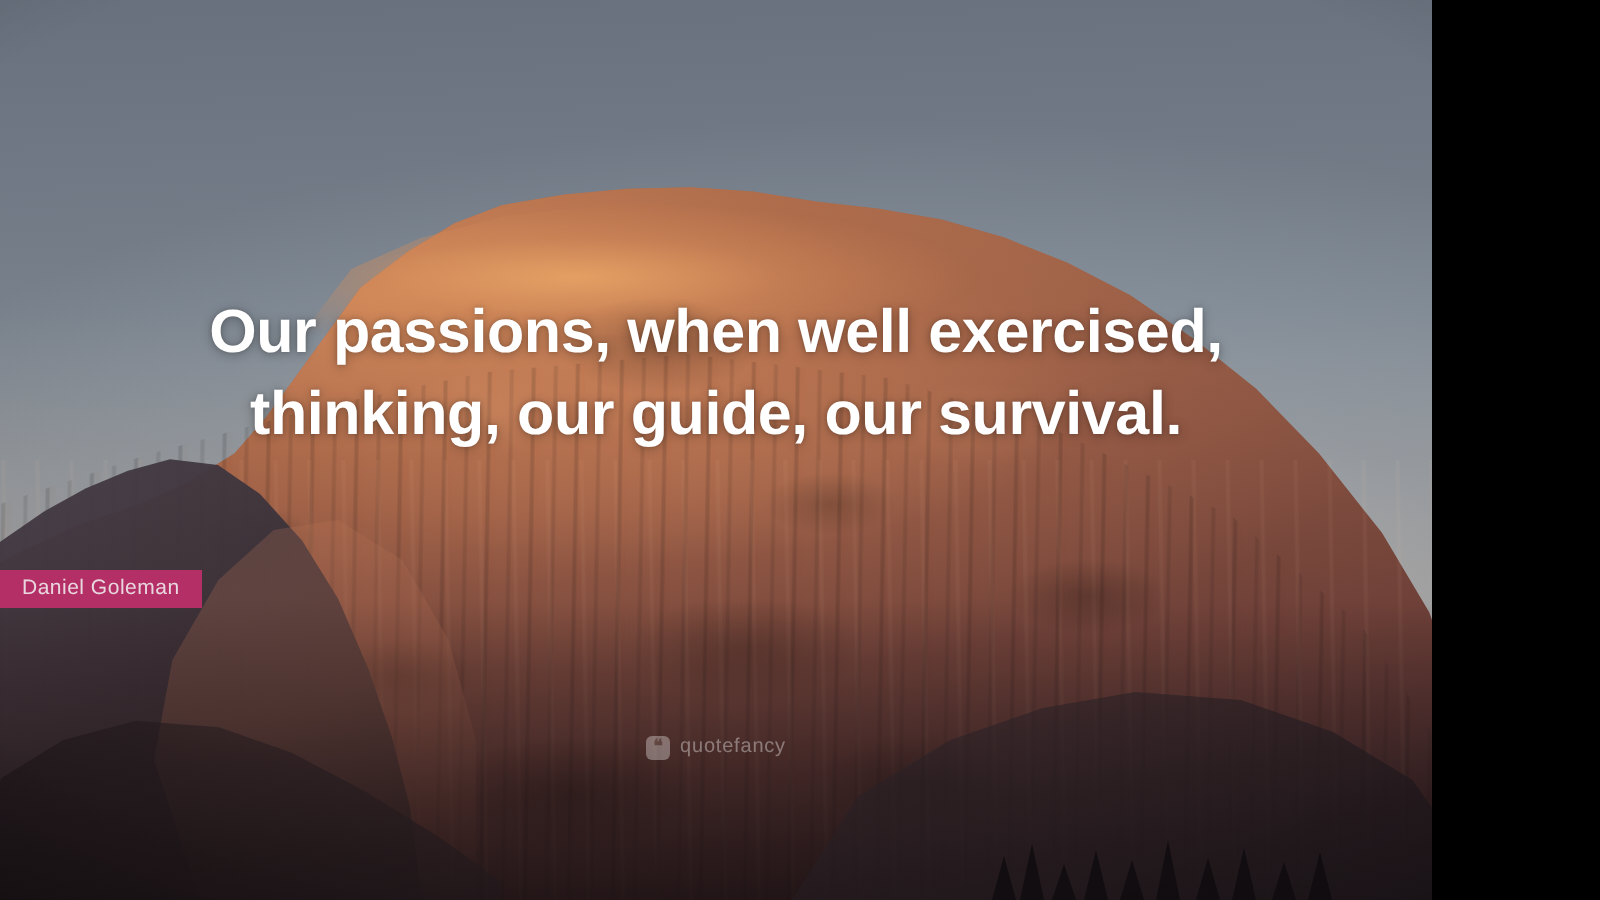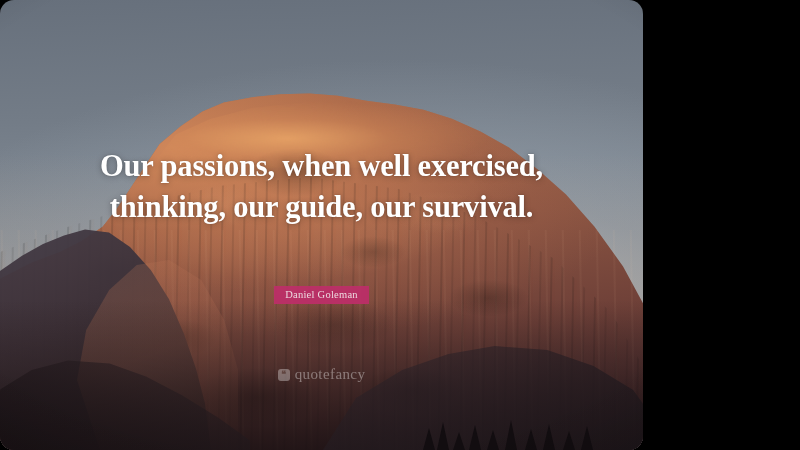--- a/index.html
+++ b/index.html
@@ -2,26 +2,25 @@
 <html><head>
 <meta charset="utf-8">
 <style>
   html, body {
     margin: 0;
     padding: 0;
     background: #000;
   }
   #stage {
     position: relative;
-    width: 643px;
+    width: 716px;
     height: 450px;
     overflow: hidden;
-    font-family: Liberation Serif, serif;
+    font-family: Liberation Sans, sans-serif;
     user-select: none;
-    border-radius: 14px;
   }
 
   
   .sky {
     position: absolute;
     inset: 0;
     background:
       radial-gradient(120% 90% at 62% 78%, rgba(186,196,205,0.95) 0%, rgba(150,161,172,0.55) 42%, rgba(110,121,133,0.0) 72%),
       linear-gradient(178deg, #67707c 0%, #737c87 26%, #848d97 52%, #98a0a9 76%, #a6adb4 100%);
   }
@@ -220,21 +219,20 @@
     text-shadow: 0 1px 6px rgba(0,0,0,0.28), 0 0 2px rgba(0,0,0,0.18);
     padding: 0 80px;
   }
   .quote .ln { display: block; white-space: nowrap; }
 
   
   .author-wrap {
     position: absolute;
     left: 0; right: 0;
     top: 284px;
-    text-align: center;
   }
   .author {
     display: inline-block;
     background: #bc2f68;
     color: #f4e2ea;
     font-size: 10.5px;
     font-weight: normal;
     letter-spacing: 0.25px;
     padding: 3px 11px 4px 11px;
     opacity: 0.94;
@@ -260,21 +258,21 @@
     display: inline-flex;
     align-items: center;
     justify-content: center;
     font-size: 9px;
     font-weight: bold;
     color: rgba(120,90,80,0.85);
     line-height: 1;
   }
   .wm-text {
     color: rgba(255,255,255,0.92);
-    font-size: 15px;
+    font-size: 10px;
     letter-spacing: 0.4px;
   }
 </style>
 </head>
 <body>
 
 <div id="stage">
 
   <div class="sky"></div>
   <div class="sky-warm"></div>

